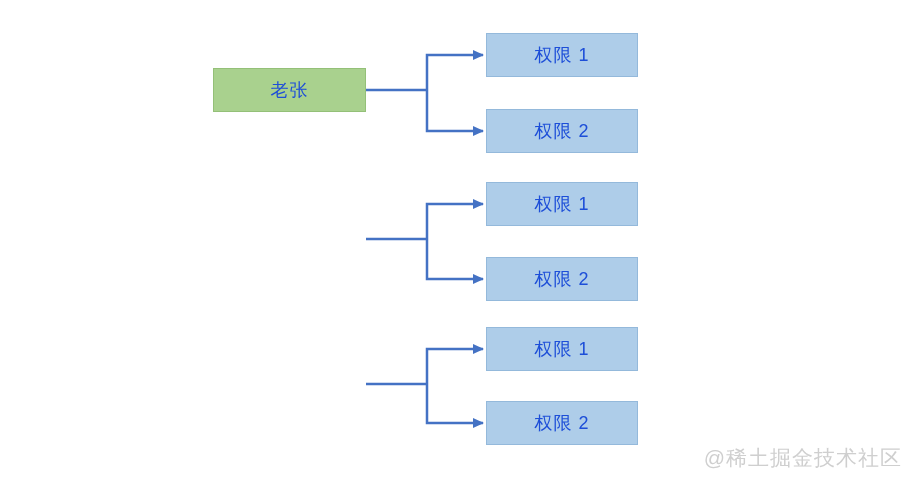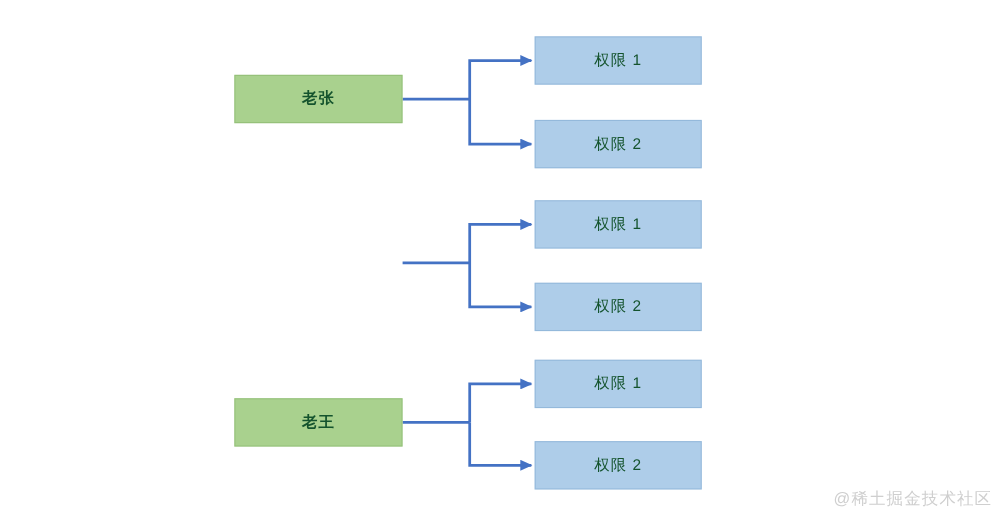--- a/index.html
+++ b/index.html
@@ -27,52 +27,51 @@
     fill: none;
     stroke: #4472C4;
     stroke-width: 2.5;
     stroke-linejoin: miter;
   }
   .node {
     position: absolute;
     display: flex;
     align-items: center;
     justify-content: center;
-    font-size: 14px;
-    color: #14532d;
+    font-size: 18px;
+    color: #1d4ed8;
     letter-spacing: 1px;
     box-sizing: border-box;
   }
   .src {
     left: 213px;
     width: 153px;
     height: 44px;
     border: 1px solid rgba(110, 160, 80, 0.35);
-    font-weight: bold;
   }
   .tgt {
     left: 486px;
     width: 152px;
     height: 44px;
     border: 1px solid rgba(90, 140, 190, 0.30);
   }
   .g1-src { top: 68px; }
   .g1-t1  { top: 33px; }
   .g1-t2  { top: 109px; }
   .g2-src { top: 217px; }
   .g2-t1  { top: 182px; }
   .g2-t2  { top: 257px; }
   .g3-src { top: 362px; }
   .g3-t1  { top: 327px; }
   .g3-t2  { top: 401px; }
   .watermark {
     position: absolute;
     top: 444px;
     right: 10px;
-    font-size: 15px;
+    font-size: 21px;
     color: #CFCFCF;
     letter-spacing: 1px;
   }
 </style>
 </head>
 <body>
 
 <div class="canvas">
 
   <svg class="connectors" viewBox="0 0 912 482" xmlns="http://www.w3.org/2000/svg">
@@ -95,19 +94,18 @@
     <path class="ln" d="M427 384 L427 423 L483 423" marker-end="url(#arrow)"></path>
   </svg>
 
   <div class="node src g1-src" style="background-color: rgb(169, 209, 142);">老张</div>
   <div class="node tgt g1-t1" style="background-color: rgb(174, 205, 233);">权限 1</div>
   <div class="node tgt g1-t2" style="background-color: rgb(174, 205, 233);">权限 2</div>
 
   <div class="node tgt g2-t1" style="background-color: rgb(174, 205, 233);">权限 1</div>
   <div class="node tgt g2-t2" style="background-color: rgb(174, 205, 233);">权限 2</div>
 
-  <div class="node src g3-src" style="background-color: rgb(169, 209, 142);">老王</div>
   <div class="node tgt g3-t1" style="background-color: rgb(174, 205, 233);">权限 1</div>
   <div class="node tgt g3-t2" style="background-color: rgb(174, 205, 233);">权限 2</div>
 
   <div class="watermark" style="color: rgb(207, 207, 207);">@稀土掘金技术社区</div>
 
 </div>
 
 </body></html>

